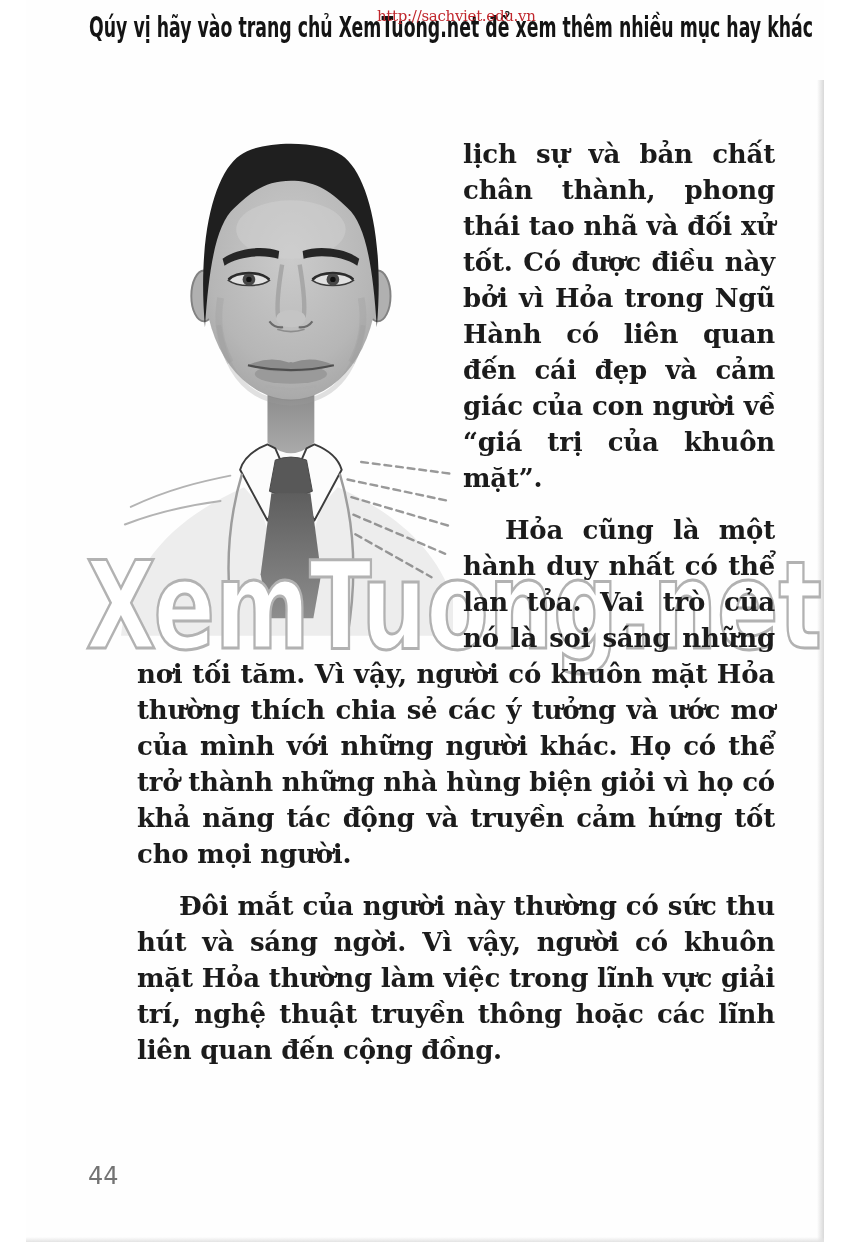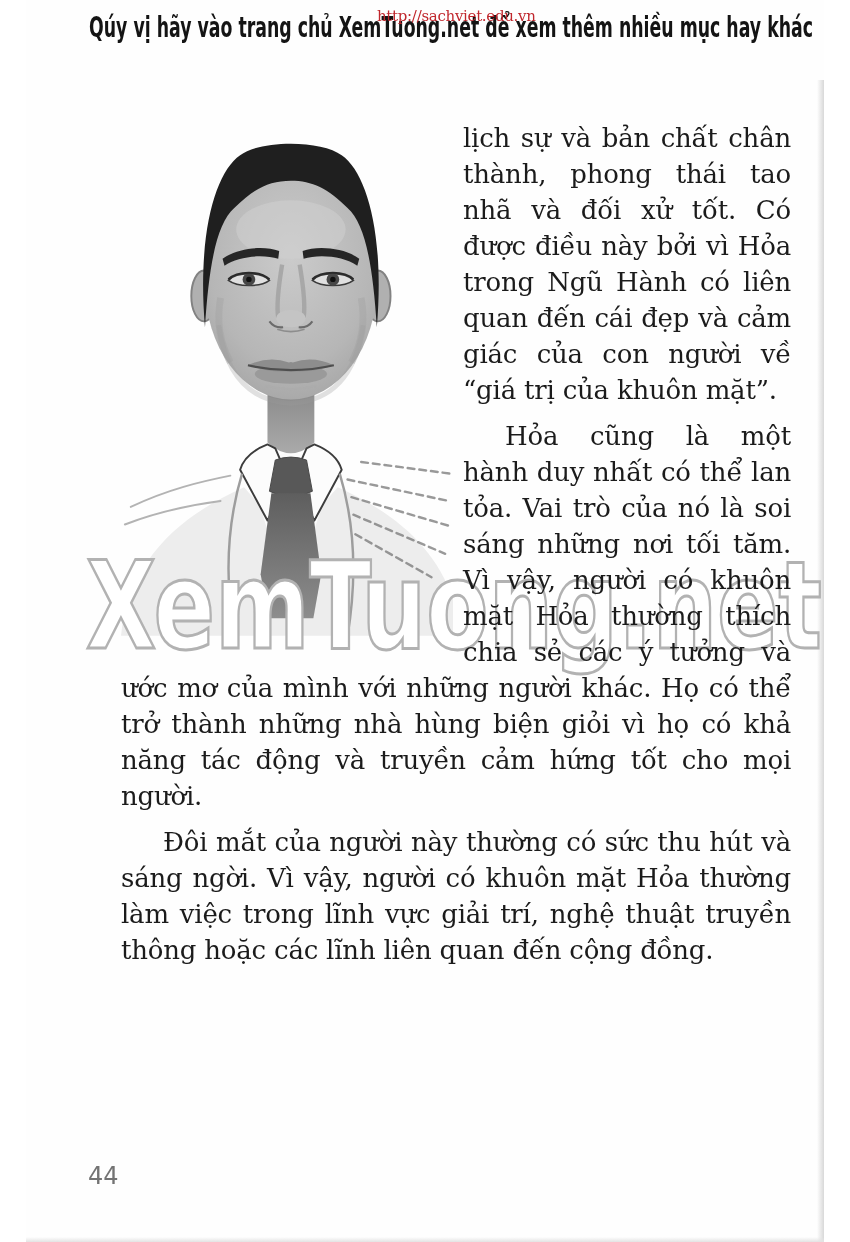--- a/index.html
+++ b/index.html
@@ -24,21 +24,21 @@
   
   .watermark{
     position:absolute;left:58px;top:545px;z-index:1;pointer-events:none;
   }
   
   .content{
     position:absolute;left:95px;top:120px;width:670px;
     font-size:26px;line-height:36px;text-align:justify;
     letter-spacing:-0.2px;
   }
-  .content p{margin:0;position:relative;z-index:2;}
+  .content p{margin:16px;position:relative;z-index:2;font-weight:bold;}
   .content p + p{margin-top:10px;}
   .content p.indent{text-indent:42px;}
   .portrait-figure{
     float:left;width:332px;height:528px;margin:-6px 10px 6px 0;
     position:relative;z-index:0;
   }
   .portrait-figure svg{display:block;width:332px;height:528px;}
   
   .page-number{
     position:absolute;left:62px;top:1162px;z-index:2;

